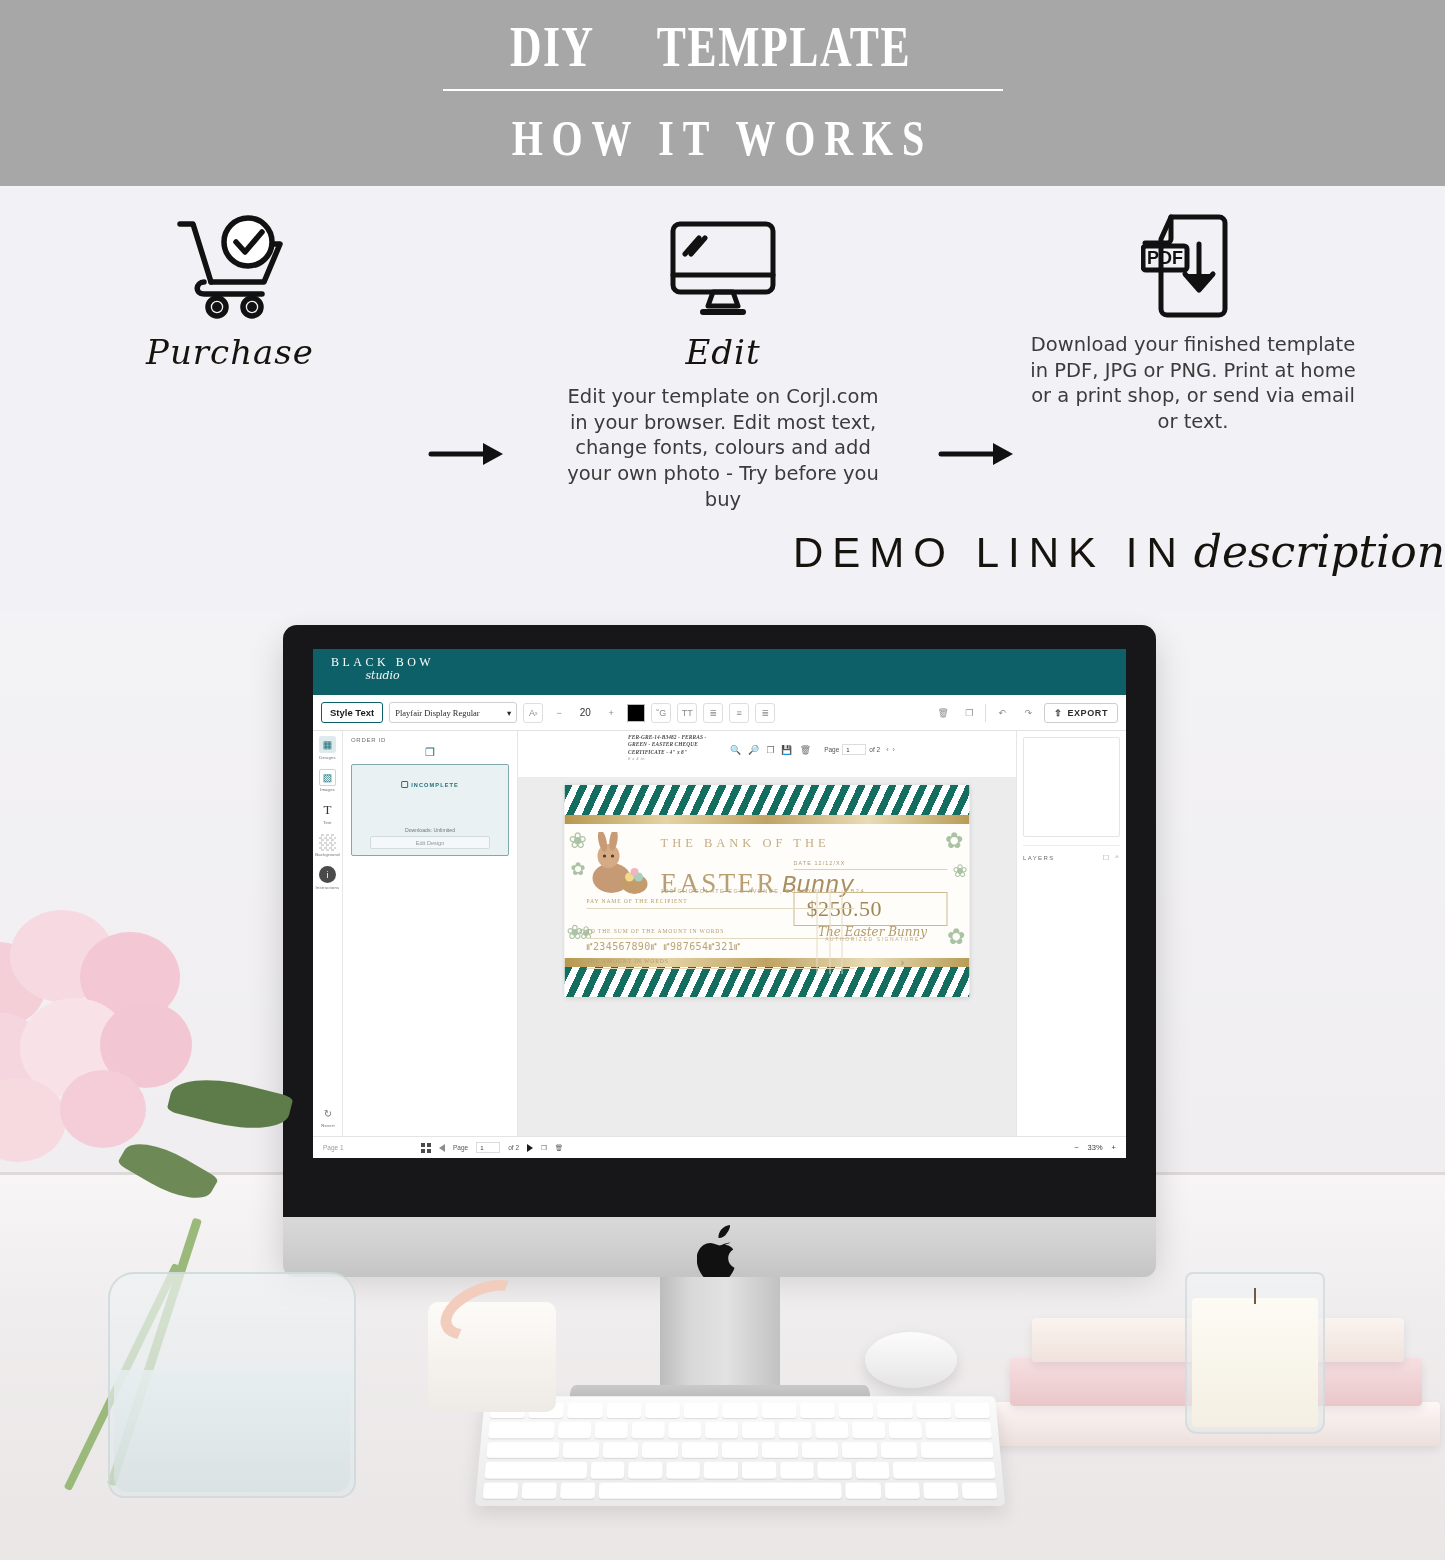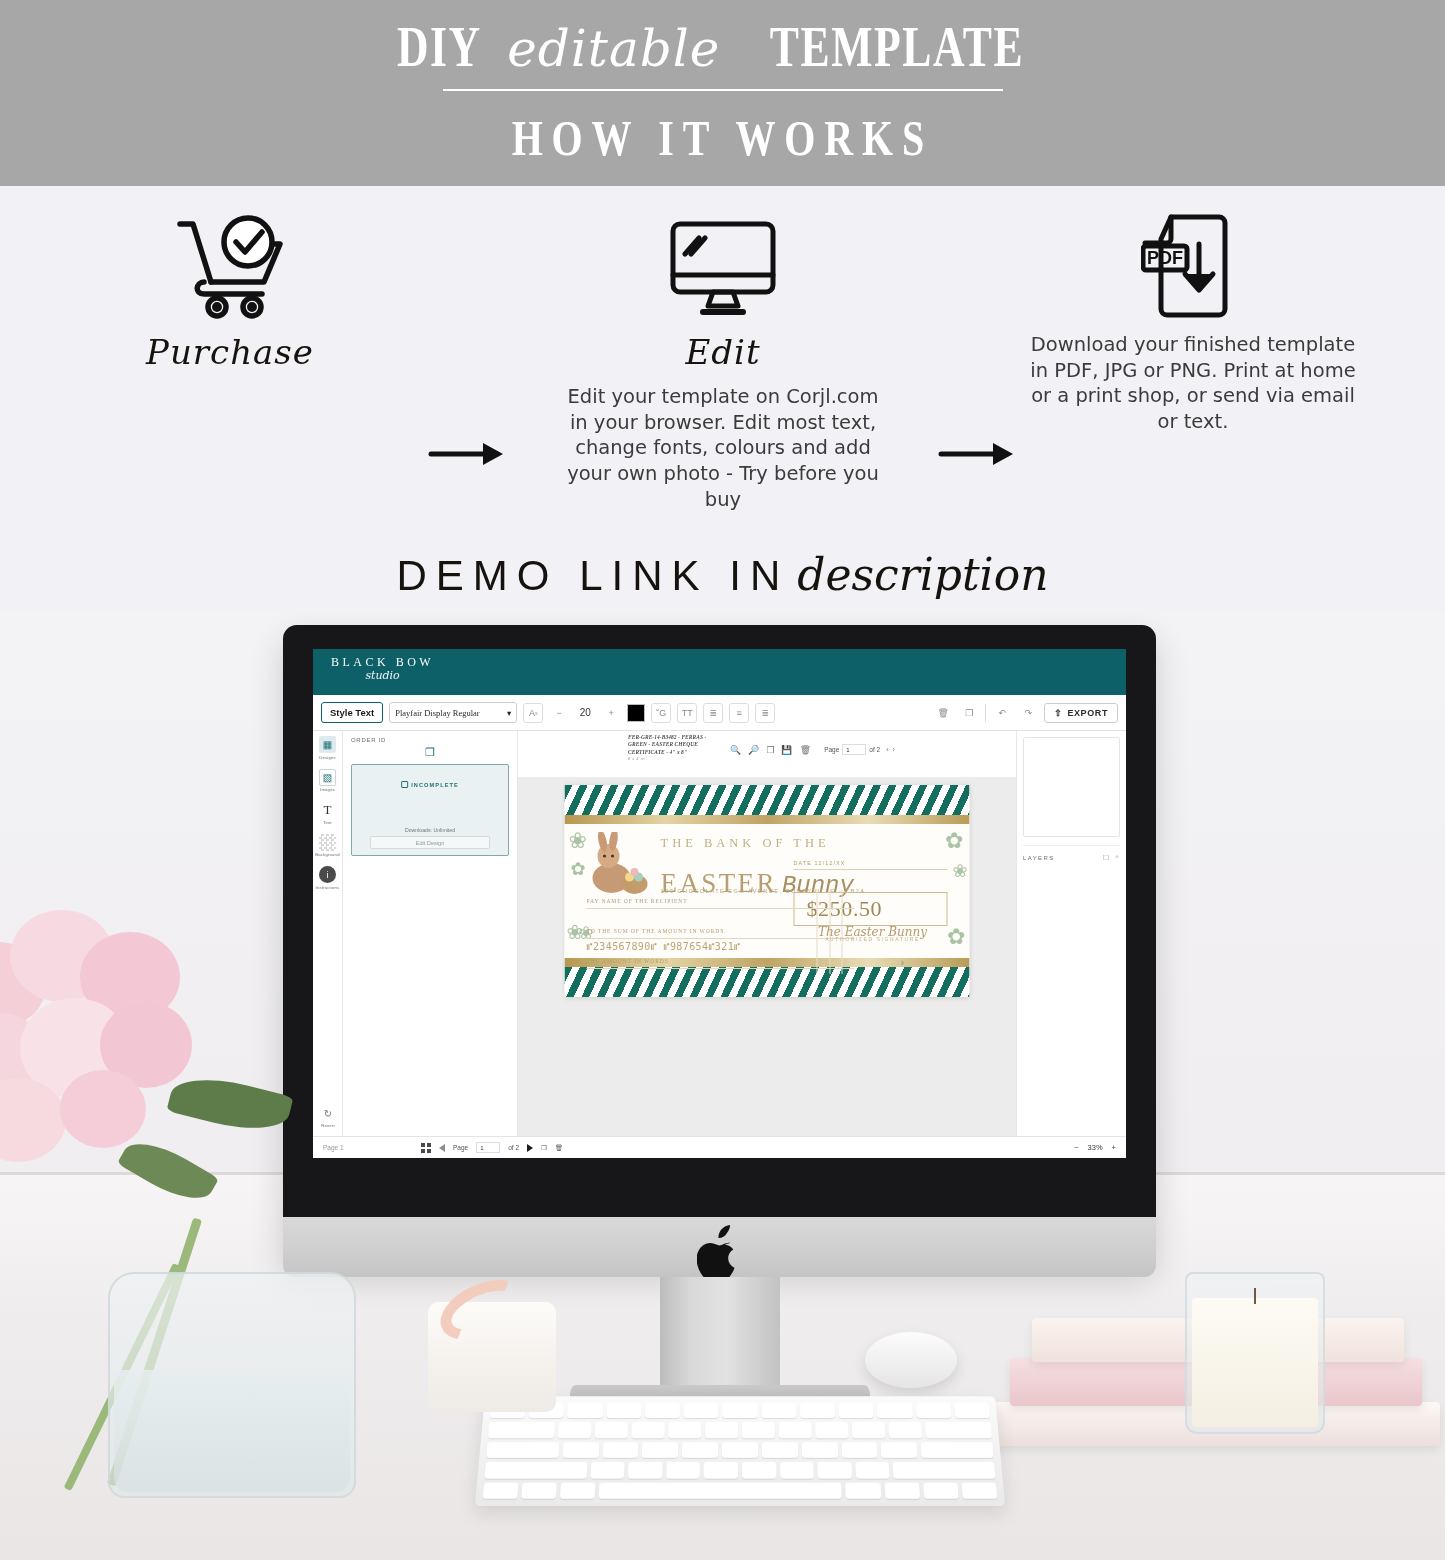--- a/index.html
+++ b/index.html
@@ -50,21 +50,21 @@
   .step-body {
     margin-top:12px; font-size:19.5px; line-height:1.32; color:#3b3b3b;
     font-family:"DejaVu Sans", sans-serif;
   }
   .arrow { position:absolute; top:248px; width:90px; height:40px; }
   .arrow-1 { left:425px; }
   .arrow-2 { left:935px; }
 
   
   .demo {
-    position:absolute; left:0; top:549px; width:1445px; text-align:center;
+    position:absolute; left:0; top:526px; width:1445px; text-align:right;
     white-space:nowrap;
   }
   .demo-plain {
     font-family:"Liberation Sans", sans-serif; font-weight:300;
     font-size:42px; letter-spacing:9px; color:#16130f;
   }
   .demo-script {
     font-family:"DejaVu Serif", serif; font-style:italic;
     font-size:44px; color:#16130f; letter-spacing:0px; margin-left:8px;
   }
@@ -385,21 +385,20 @@
     border-right-color:transparent; border-bottom-color:transparent;
     transform:rotate(-24deg);
   }
 </style>
 </head>
 <body>
 
 <div class="banner">
   <div class="banner-line1">
     <span class="bl-cond">DIY</span>
-    <span class="bl-script">editable</span>
     <span class="bl-cond">TEMPLATE</span>
   </div>
   <div class="banner-rule"></div>
   <div class="banner-line2">HOW IT WORKS</div>
 </div>
 
 <div class="steps">
 
   <div class="step step-1">
     <div class="step-icon">

